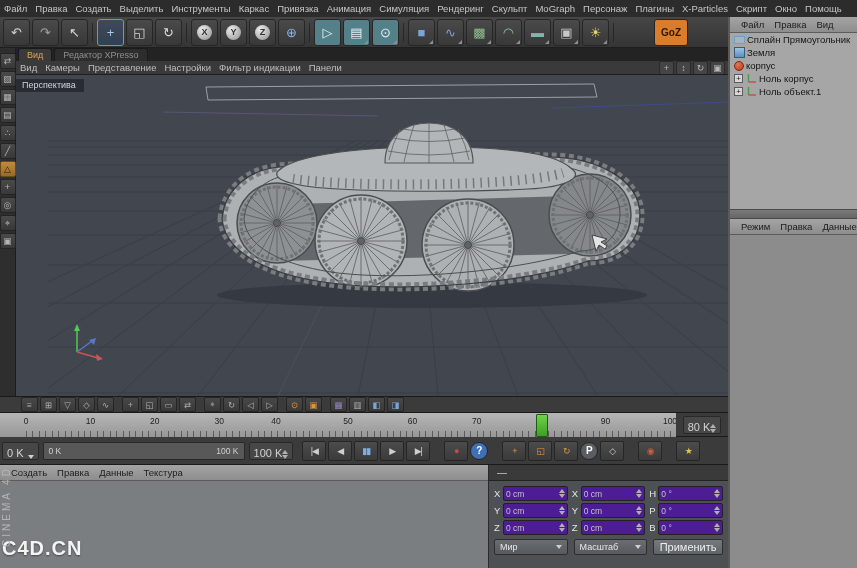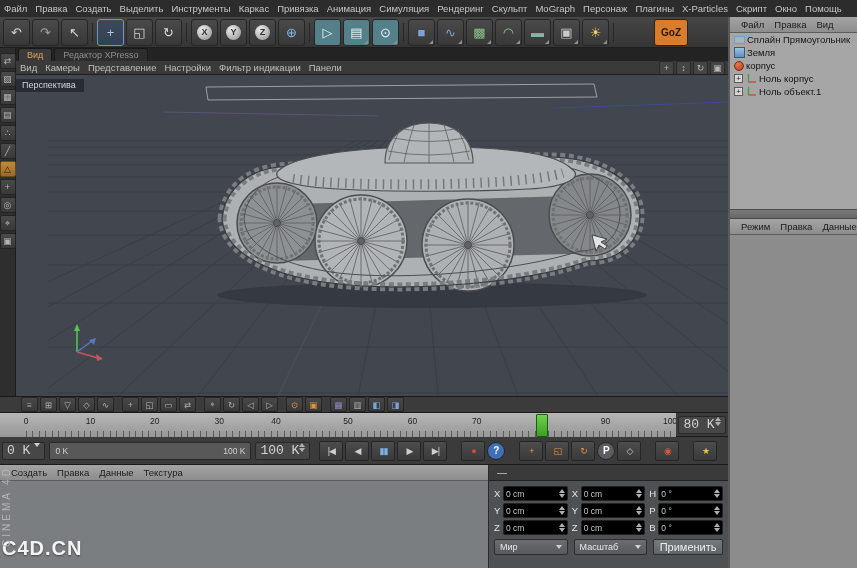--- a/index.html
+++ b/index.html
@@ -62,21 +62,21 @@
   #ruler{position:absolute;left:0;top:413px;width:676px;height:24px;
          background:linear-gradient(#b6b6b6,#979797);border-bottom:1px solid #1a1a1a;overflow:hidden;}
   .tick-strip{position:absolute;left:26px;right:0;bottom:0;height:6px;
          background:repeating-linear-gradient(to right,rgba(40,40,40,.55) 0 1px,transparent 1px 6.44px);}
   .tick-num{position:absolute;top:3px;transform:translateX(-50%);font-size:8.5px;color:#222;}
   #playhead{position:absolute;left:536px;top:1px;width:10px;height:21px;
          background:linear-gradient(#6ed24a,#3f9e26);border:1px solid #1e5c12;border-radius:1px;}
   #frame-field{position:absolute;left:676px;top:413px;width:52px;height:24px;background:#3b3b3b;
          border-bottom:1px solid #1a1a1a;display:flex;align-items:center;justify-content:center;box-sizing:border-box;}
   .t-box{background:#474747;border:1px solid #282828;border-radius:2px;height:16px;
-         display:flex;align-items:flex-start;padding:0 4px;font-size:13px;color:#d2d2d2;font-family:Liberation Mono, monospace;}
+         display:flex;align-items:flex-end;padding:0 4px;font-size:11px;color:#d2d2d2;}
   
   #transport{position:absolute;left:0;top:437px;width:728px;height:28px;background:#3b3b3b;
          border-bottom:1px solid #1a1a1a;display:flex;align-items:center;padding:0 2px;box-sizing:border-box;}
   .t-slider{width:190px;height:16px;margin:0 4px;background:#585858;border:1px solid #282828;border-radius:2px;
          display:flex;align-items:center;justify-content:space-between;padding:0 5px;font-size:8.5px;color:#d0d0d0;}
   #transport-buttons{display:flex;align-items:center;margin-left:8px;}
   .p-btn{width:22px;height:18px;margin:0 1px;flex:none;background:linear-gradient(#4c4c4c,#3a3a3a);
          border:1px solid #262626;border-radius:2px;color:#cfcfcf;font-size:9px;letter-spacing:-1px;
          display:flex;align-items:center;justify-content:center;}
   .p-btn.round{width:16px;height:16px;border-radius:50%;color:#fff;font-size:10px;font-weight:bold;letter-spacing:0;}
@@ -86,21 +86,21 @@
   .mgr-menu{height:15px;background:linear-gradient(#a4a4a4,#8d8d8d);border-bottom:1px solid #5c5c5c;
          display:flex;align-items:center;padding-left:6px;overflow:hidden;}
   .mgr-menu .menu-item{font-size:9.5px;color:#1c1c1c;padding:0 5px;}
   #coords{position:absolute;left:488px;top:465px;width:240px;height:103px;background:#4e5154;box-sizing:border-box;border-left:1px solid #2a2a2a;}
   #coord-title{height:15px;background:#3a3a3a;border-bottom:1px solid #222;color:#c8c8c8;
          font-size:10px;display:flex;align-items:center;padding-left:8px;}
   #coord-grid{display:flex;padding:4px 3px 0 3px;}
   .coord-col{flex:1;display:flex;flex-direction:column;}
   .coord-row{display:flex;align-items:center;height:17px;padding:0 2px;}
   .coord-label{width:9px;font-size:9.5px;color:#e4e4e4;}
-  .coord-field{flex:1;display:flex;align-items:center;background:#000000;border:1px solid #222;
+  .coord-field{flex:1;display:flex;align-items:center;background:#4c1d95;border:1px solid #222;
          height:13px;padding:0 2px;border-radius:2px;}
   .coord-value{font-size:8.5px;color:#c2c4c6;white-space:nowrap;}
   .stepper{display:inline-flex;flex-direction:column;margin-left:auto;row-gap:1px;}
   .stepper::before{content:'';border-left:3px solid transparent;border-right:3px solid transparent;border-bottom:4px solid #b0b0b0;}
   .stepper::after{content:'';border-left:3px solid transparent;border-right:3px solid transparent;border-top:4px solid #b0b0b0;}
   .coord-footer{display:flex;align-items:center;padding:3px 5px 0 5px;gap:6px;}
   .c-drop{flex:1;height:14px;background:linear-gradient(#6a6e72,#565a5e);border:1px solid #2e2e2e;border-radius:2px;
          display:flex;align-items:center;justify-content:space-between;padding:0 5px;font-size:9px;color:#e8e8e8;}
   .c-apply{flex:1.1;height:14px;background:linear-gradient(#757a7e,#5e6367);border:1px solid #2e2e2e;border-radius:2px;
          display:flex;align-items:center;justify-content:center;font-size:11px;color:#eee;}

